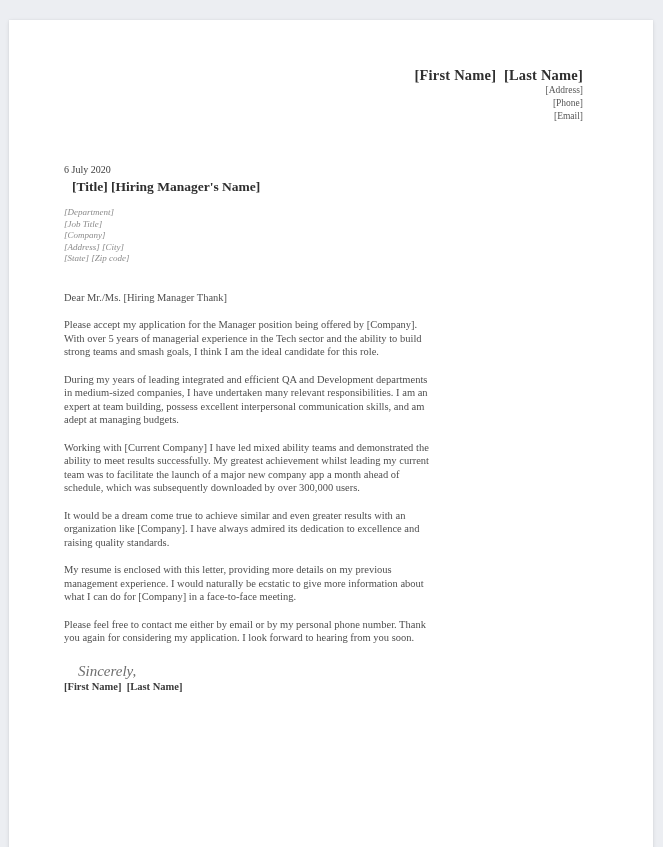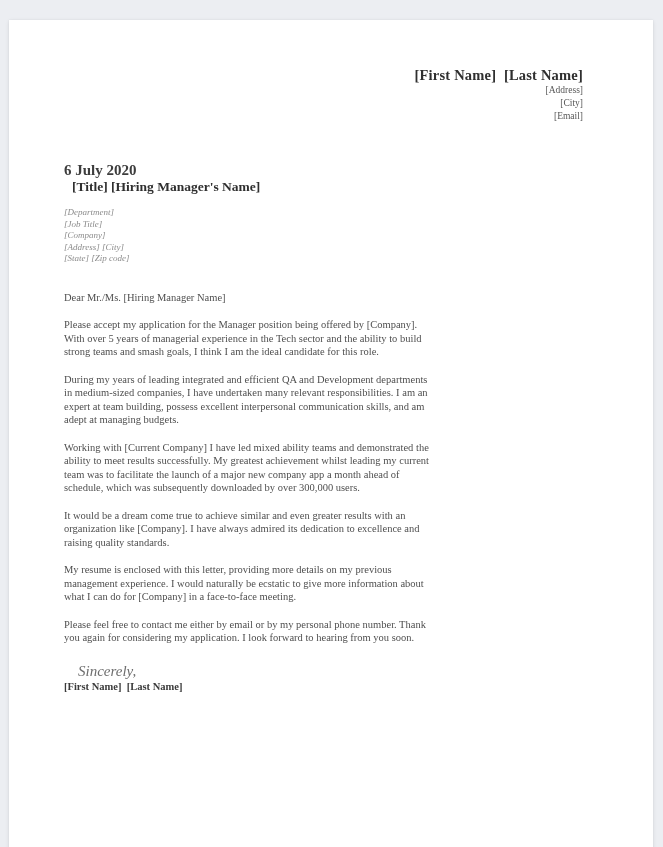--- a/index.html
+++ b/index.html
@@ -44,22 +44,22 @@
   }
   .contact-line:first-of-type { margin-top: 2px; }
   .letter-body {
     position: absolute;
     top: 144px;
     left: 55px;
     width: 366px;
     color: #4f4f4f;
   }
   .date {
-    font-size: 15px;
-    font-weight: bold;
+    font-size: 10px;
+    font-weight: normal;
     color: #3d3d3d;
     line-height: 12px;
   }
   .recipient-title {
     font-size: 13.5px;
     font-weight: bold;
     color: #2f2f2f;
     line-height: 16px;
     margin: 3px 0 0 8px;
   }
@@ -96,37 +96,37 @@
   }
 </style>
 </head>
 <body>
 
 <div class="paper">
 
   <header class="letter-header">
     <div class="sender-name">[First Name]  [Last Name]</div>
     <div class="contact-line">[Address]</div>
-    <div class="contact-line">[City]</div>
+    <div class="contact-line">[Phone]</div>
     <div class="contact-line">[Email]</div>
   </header>
 
   <main class="letter-body">
     <div class="date">6 July 2020</div>
     <h1 class="recipient-title">[Title] [Hiring Manager's Name]</h1>
 
     <div class="recipient-details">
       <div>[Department]</div>
       <div>[Job Title]</div>
       <div>[Company]</div>
       <div>[Address] [City]</div>
       <div>[State] [Zip code]</div>
     </div>
 
-    <p class="greeting">Dear Mr./Ms. [Hiring Manager Name]</p>
+    <p class="greeting">Dear Mr./Ms. [Hiring Manager Thank]</p>
 
     <p class="para">Please accept my application for the Manager position being offered by [Company]. With over 5 years of managerial experience in the Tech sector and the ability to build strong teams and smash goals, I think I am the ideal candidate for this role.</p>
     <p class="para">During my years of leading integrated and efficient QA and Development departments in medium-sized companies, I have undertaken many relevant responsibilities. I am an expert at team building, possess excellent interpersonal communication skills, and am adept at managing budgets.</p>
     <p class="para">Working with [Current Company] I have led mixed ability teams and demonstrated the ability to meet results successfully. My greatest achievement whilst leading my current team was to facilitate the launch of a major new company app a month ahead of schedule, which was subsequently downloaded by over 300,000 users.</p>
     <p class="para">It would be a dream come true to achieve similar and even greater results with an organization like [Company]. I have always admired its dedication to excellence and raising quality standards.</p>
     <p class="para">My resume is enclosed with this letter, providing more details on my previous management experience. I would naturally be ecstatic to give more information about what I can do for [Company] in a face-to-face meeting.</p>
     <p class="para">Please feel free to contact me either by email or by my personal phone number. Thank you again for considering my application. I look forward to hearing from you soon.</p>
 
     <p class="closing">Sincerely,</p>
     <div class="signature">[First Name]  [Last Name]</div>

